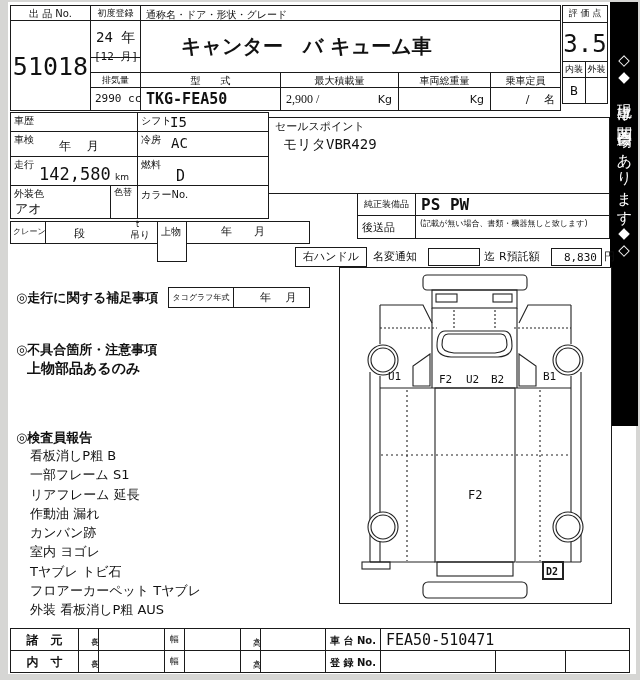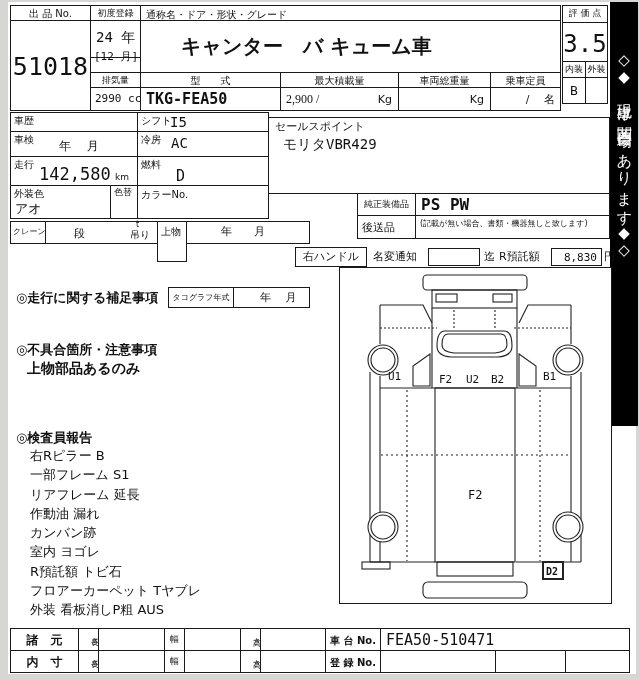--- a/index.html
+++ b/index.html
@@ -203,27 +203,27 @@
 </div>
 <div class="b" style="left:233px;top:287px;width:77px;height:21px;">
   <div class="t" style="left:26px;top:4px;font-size:11px;">年　 月</div>
 </div>
 
 <div class="t" style="left:16px;top:343px;font-size:13px;font-weight:bold;">◎不具合箇所・注意事項</div>
 <div class="t" style="left:27px;top:361px;font-size:14px;font-weight:bold;">上物部品あるのみ</div>
 
 <div class="t" style="left:16px;top:431px;font-size:13px;font-weight:bold;">◎検査員報告</div>
 <div class="nb lh" style="left:30px;top:446px;width:220px;font-size:13px;">
-  <div>右Rピラー B</div>
+  <div>看板消しP粗 B</div>
   <div>一部フレーム S1</div>
   <div>リアフレーム 延長</div>
   <div>作動油 漏れ</div>
   <div>カンバン跡</div>
   <div>室内 ヨゴレ</div>
-  <div>R預託額 トビ石</div>
+  <div>Tヤブレ トビ石</div>
   <div>フロアーカーペット Tヤブレ</div>
   <div>外装 看板消しP粗 AUS</div>
 </div>
 
 <div class="b" style="left:339px;top:267px;width:273px;height:337px;">
   <svg width="271" height="335" viewBox="0 0 271 335">
     <g stroke="#222" fill="none" stroke-width="1.1">
 
       <rect x="83" y="7" width="104" height="15" rx="4"></rect>
 

